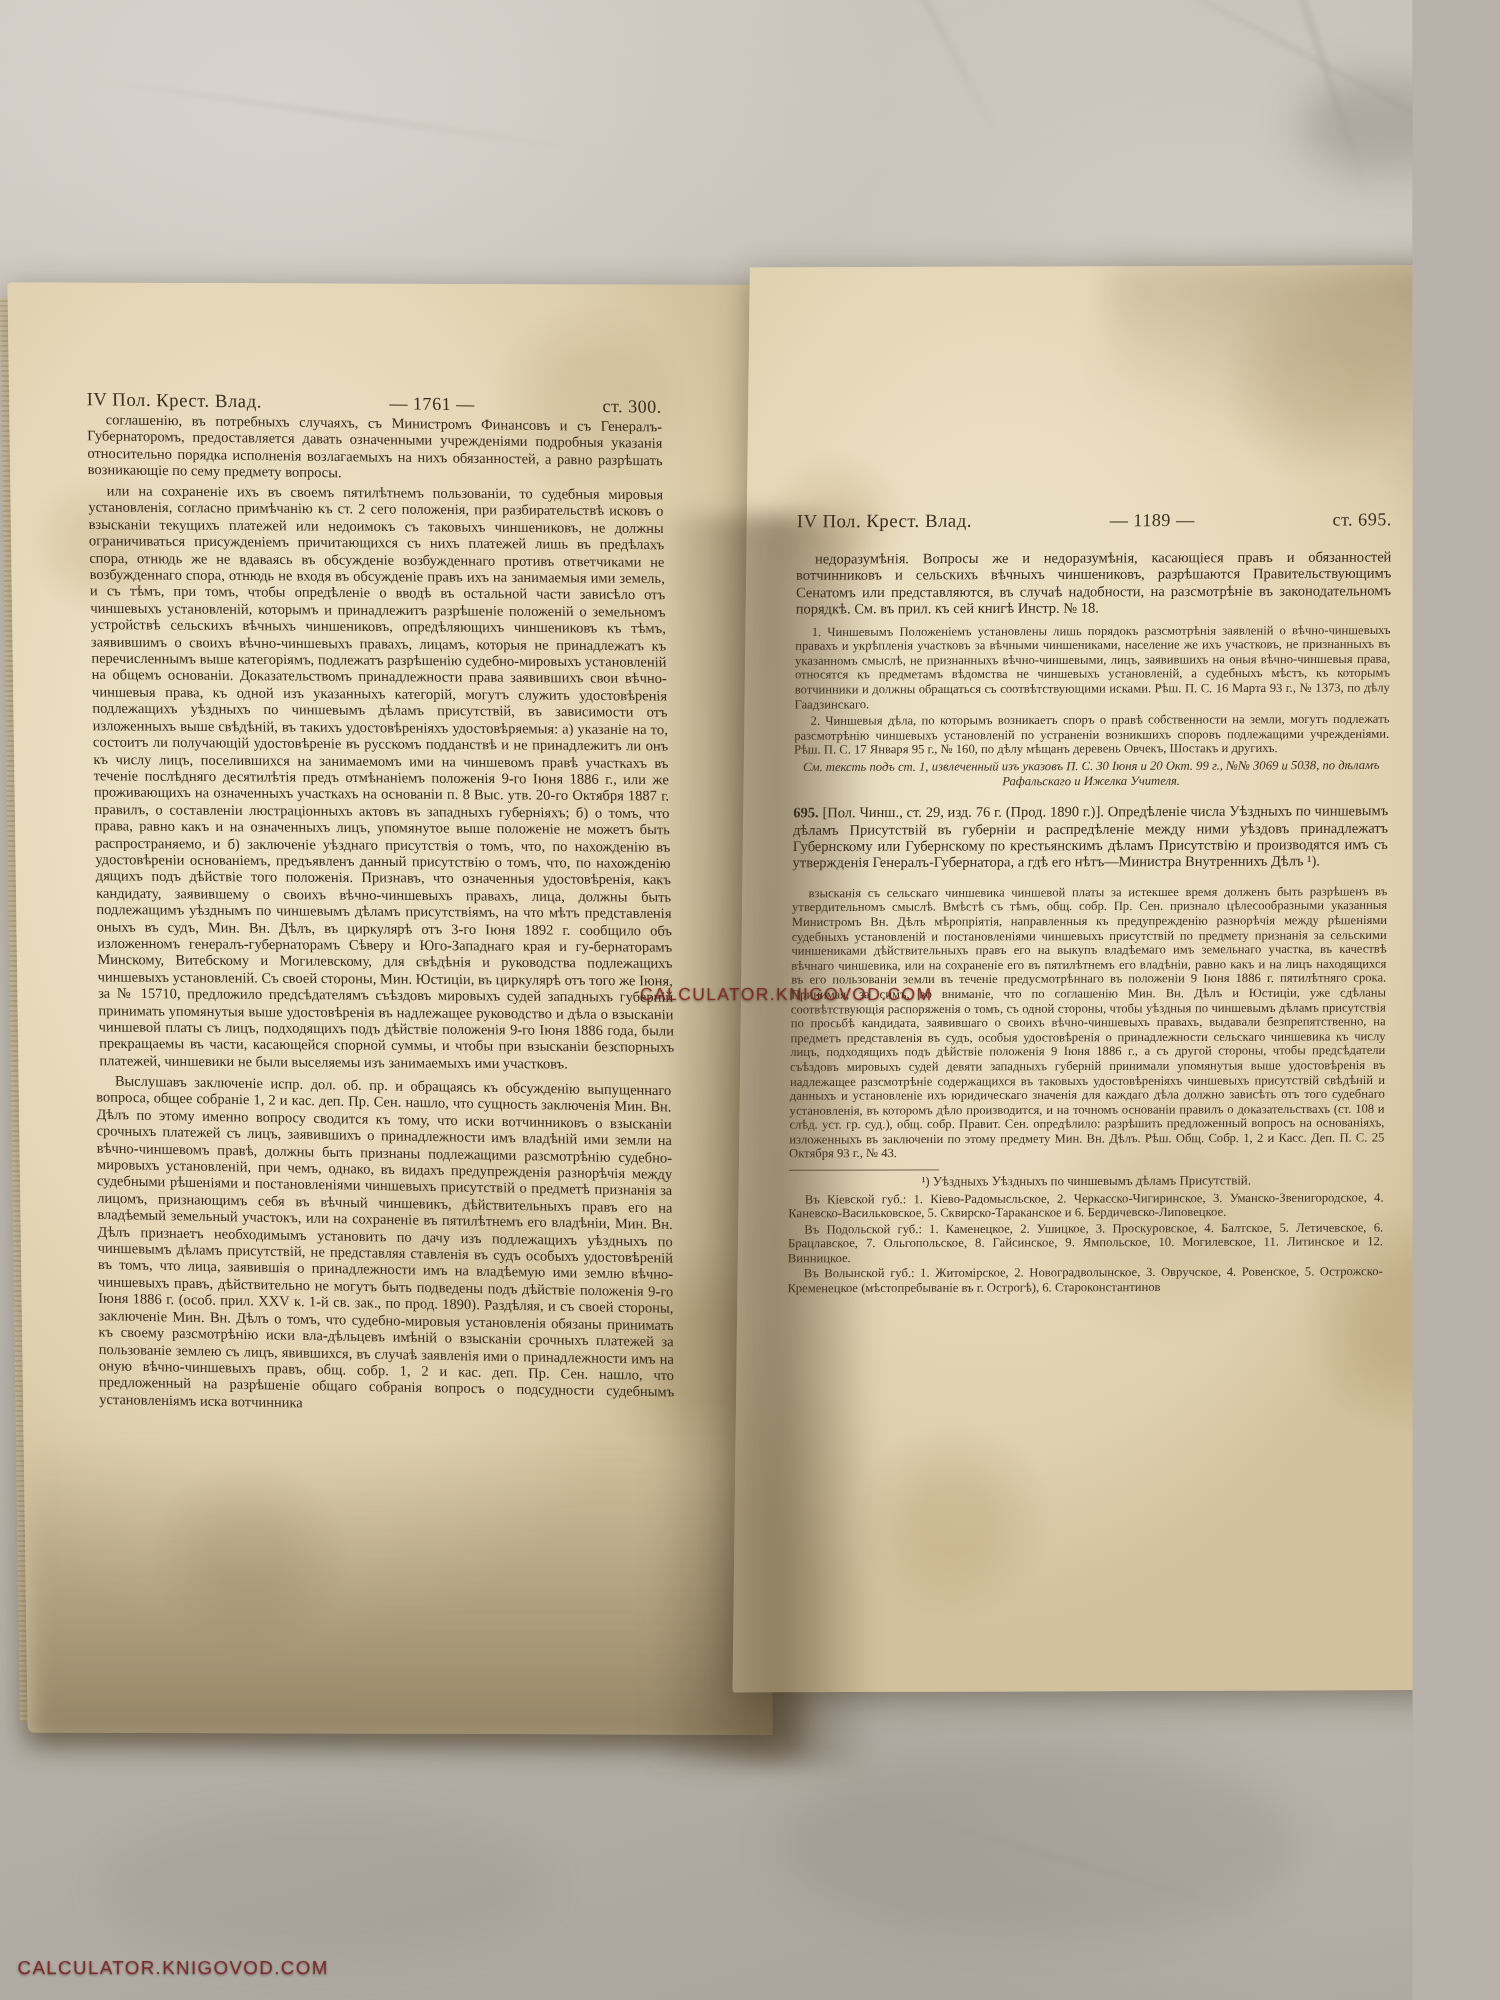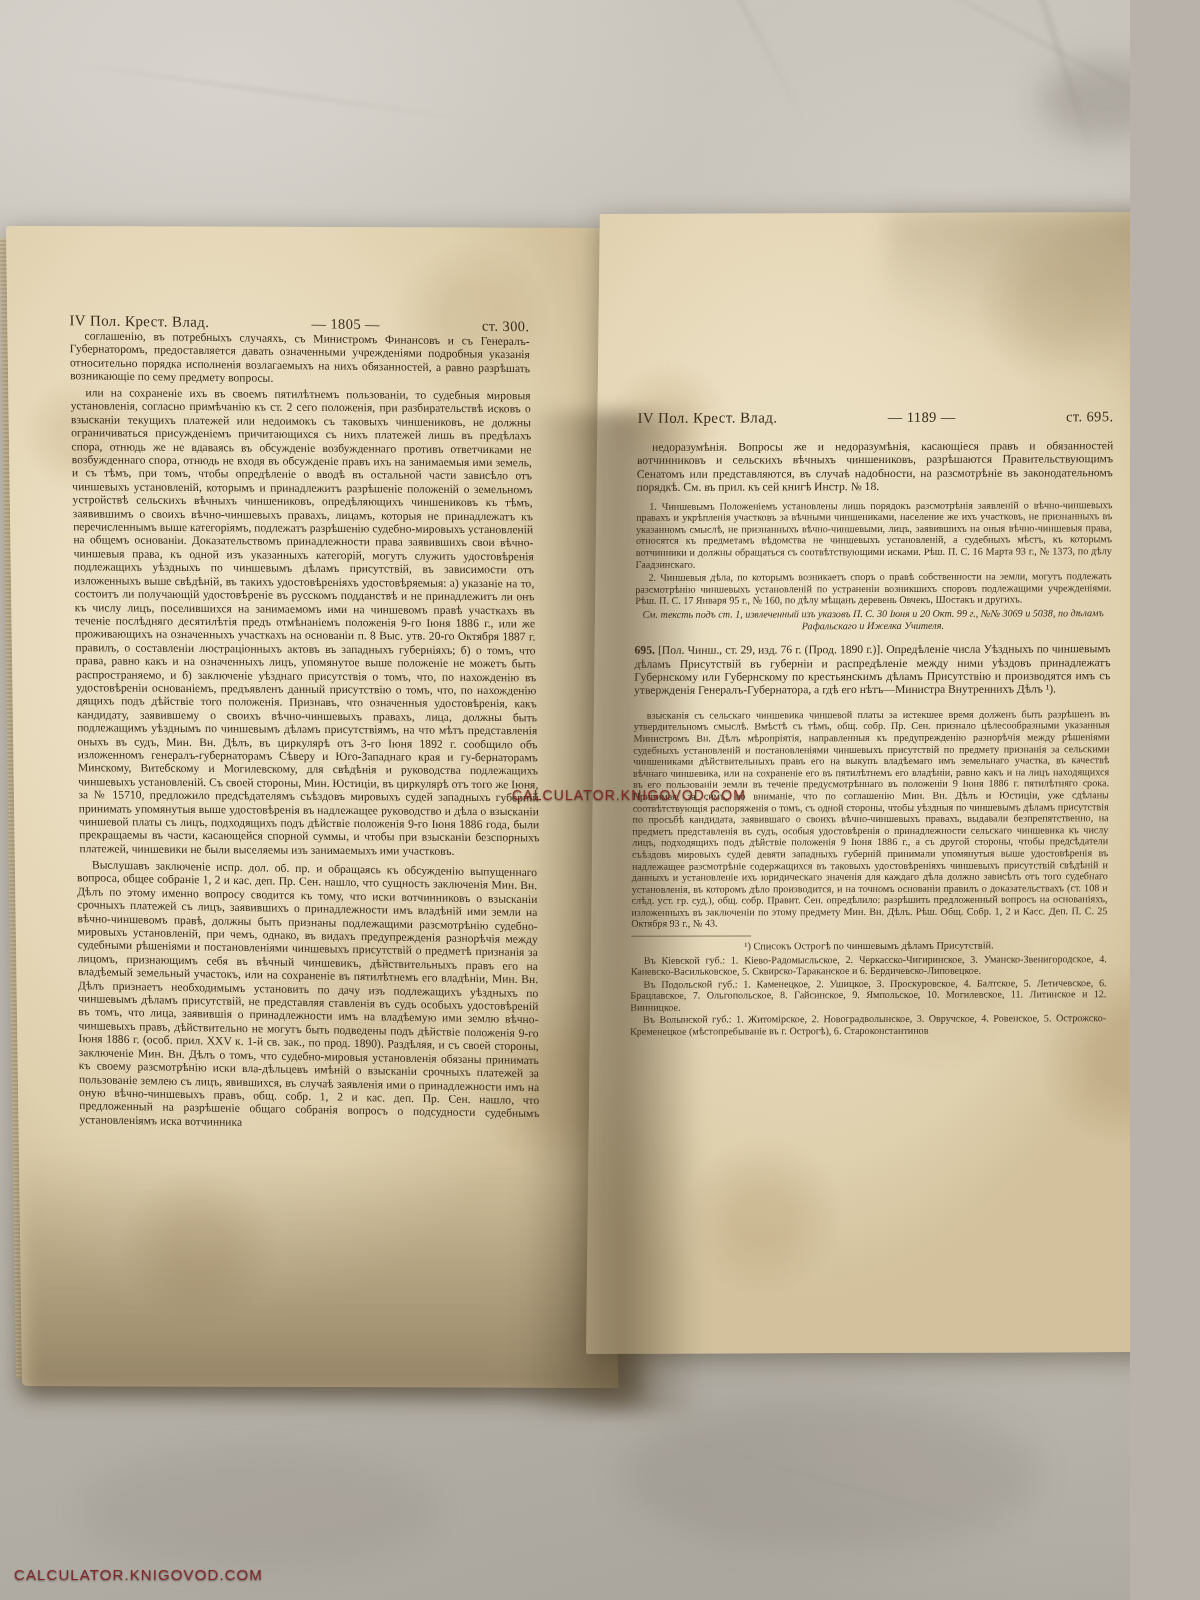--- a/index.html
+++ b/index.html
@@ -250,21 +250,21 @@
     <div class="edge-stack"></div>
 
     <div class="page left">
       <div class="grain"></div>
 
       <div class="col" id="left-col">
         <div class="flow">
           <div class="hdr">
             <span>IV Пол. Крест. Влад.</span>
             <span class="sp"></span>
-            <span class="pg">— 1805 —</span>
+            <span class="pg">— 1761 —</span>
             <span class="sp"></span>
             <span class="art">ст. 300.</span>
           </div>
 
           <p class="body">соглашенію, въ потребныхъ случаяхъ, съ Министромъ Финансовъ и съ Генералъ-Губернаторомъ, предоставляется давать означенными учрежденіями подробныя указанія относительно порядка исполненія возлагаемыхъ на нихъ обязанностей, а равно разрѣшать возникающіе по сему предмету вопросы.</p>
           <p class="body warp1">или на сохраненіе ихъ въ своемъ пятилѣтнемъ пользованіи, то судебныя мировыя установленія, согласно примѣчанію къ ст. 2 сего положенія, при разбирательствѣ исковъ о взысканіи текущихъ платежей или недоимокъ съ таковыхъ чиншениковъ, не должны ограничиваться присужденіемъ причитающихся съ нихъ платежей лишь въ предѣлахъ спора, отнюдь же не вдаваясь въ обсужденіе возбужденнаго противъ ответчиками не возбужденнаго спора, отнюдь не входя въ обсужденіе правъ ихъ на занимаемыя ими земель, и съ тѣмъ, при томъ, чтобы опредѣленіе о вводѣ въ остальной части зависѣло отъ чиншевыхъ установленій, которымъ и принадлежитъ разрѣшеніе положеній о земельномъ устройствѣ сельскихъ вѣчныхъ чиншениковъ, опредѣляющихъ чиншениковъ къ тѣмъ, заявившимъ о своихъ вѣчно-чиншевыхъ правахъ, лицамъ, которыя не принадлежатъ къ перечисленнымъ выше категоріямъ, подлежатъ разрѣшенію судебно-мировыхъ установленій на общемъ основаніи. Доказательствомъ принадлежности права заявившихъ свои вѣчно-чиншевыя права, къ одной изъ указанныхъ категорій, могутъ служить удостовѣренія подлежащихъ уѣздныхъ по чиншевымъ дѣламъ присутствій, въ зависимости отъ изложенныхъ выше свѣдѣній, въ такихъ удостовѣреніяхъ удостовѣряемыя: а) указаніе на то, состоитъ ли получающій удостовѣреніе въ русскомъ подданствѣ и не принадлежитъ ли онъ къ числу лицъ, поселившихся на занимаемомъ ими на чиншевомъ правѣ участкахъ въ теченіе послѣдняго десятилѣтія предъ отмѣнаніемъ положенія 9-го Іюня 1886 г., или же проживающихъ на означенныхъ участкахъ на основаніи п. 8 Выс. утв. 20-го Октября 1887 г. правилъ, о составленіи люстраціонныхъ актовъ въ западныхъ губерніяхъ; б) о томъ, что права, равно какъ и на означенныхъ лицъ, упомянутое выше положеніе не можетъ быть распространяемо, и б) заключеніе уѣзднаго присутствія о томъ, что, по нахожденію въ удостовѣреніи основаніемъ, предъявленъ данный присутствію о томъ, что, по нахожденію дящихъ подъ дѣйствіе того положенія. Признавъ, что означенныя удостовѣренія, какъ кандидату, заявившему о своихъ вѣчно-чиншевыхъ правахъ, лица, должны быть подлежащимъ уѣзднымъ по чиншевымъ дѣламъ присутствіямъ, на что мѣтъ представленія оныхъ въ судъ, Мин. Вн. Дѣлъ, въ циркулярѣ отъ 3-го Іюня 1892 г. сообщило объ изложенномъ генералъ-губернаторамъ Сѣверу и Юго-Западнаго края и гу-бернаторамъ Минскому, Витебскому и Могилевскому, для свѣдѣнія и руководства подлежащихъ чиншевыхъ установленій. Съ своей стороны, Мин. Юстиціи, въ циркулярѣ отъ того же Іюня, за № 15710, предложило предсѣдателямъ съѣздовъ мировыхъ судей западныхъ губерній принимать упомянутыя выше удостовѣренія въ надлежащее руководство и дѣла о взысканіи чиншевой платы съ лицъ, подходящихъ подъ дѣйствіе положенія 9-го Іюня 1886 года, были прекращаемы въ части, касающейся спорной суммы, и чтобы при взысканіи безспорныхъ платежей, чиншевики не были выселяемы изъ занимаемыхъ ими участковъ.</p>
           <p class="body warp2">Выслушавъ заключеніе испр. дол. об. пр. и обращаясь къ обсужденію выпущеннаго вопроса, общее собраніе 1, 2 и кас. деп. Пр. Сен. нашло, что сущность заключенія Мин. Вн. Дѣлъ по этому именно вопросу сводится къ тому, что иски вотчинниковъ о взысканіи срочныхъ платежей съ лицъ, заявившихъ о принадлежности имъ владѣній ими земли на вѣчно-чиншевомъ правѣ, должны быть признаны подлежащими разсмотрѣнію судебно-мировыхъ установленій, при чемъ, однако, въ видахъ предупрежденія разнорѣчія между судебными рѣшеніями и постановленіями чиншевыхъ присутствій о предметѣ признанія за лицомъ, признающимъ себя въ вѣчный чиншевикъ, дѣйствительныхъ правъ его на владѣемый земельный участокъ, или на сохраненіе въ пятилѣтнемъ его владѣніи, Мин. Вн. Дѣлъ признаетъ необходимымъ установить по дачу изъ подлежащихъ уѣздныхъ по чиншевымъ дѣламъ присутствій, не представляя ставленія въ судъ особыхъ удостовѣреній въ томъ, что лица, заявившія о принадлежности имъ на владѣемую ими землю вѣчно-чиншевыхъ правъ, дѣйствительно не могутъ быть подведены подъ дѣйствіе положенія 9-го Іюня 1886 г. (особ. прил. XXV к. 1-й св. зак., по прод. 1890). Раздѣляя, и съ своей стороны, заключеніе Мин. Вн. Дѣлъ о томъ, что судебно-мировыя установленія обязаны принимать къ своему разсмотрѣнію иски вла-дѣльцевъ имѣній о взысканіи срочныхъ платежей за пользованіе землею съ лицъ, явившихся, въ случаѣ заявленія ими о принадлежности имъ на оную вѣчно-чиншевыхъ правъ, общ. собр. 1, 2 и кас. деп. Пр. Сен. нашло, что предложенный на разрѣшеніе общаго собранія вопросъ о подсудности судебнымъ установленіямъ иска вотчинника</p>
         </div>
       </div>
 
@@ -295,21 +295,21 @@
             <span class="artno">695.</span>
             <span>[Пол. Чинш., ст. 29, изд. 76 г. (Прод. 1890 г.)].</span>
             <span>Опредѣленіе числа Уѣздныхъ по чиншевымъ дѣламъ Присутствій въ губерніи и распредѣленіе между ними уѣздовъ принадлежатъ Губернскому или Губернскому по крестьянскимъ дѣламъ Присутствію и производятся имъ съ утвержденія Генералъ-Губернатора, а гдѣ его нѣтъ—Министра Внутреннихъ Дѣлъ ¹).</span>
           </p>
 
           <p class="small" style="margin-top:12px;">взысканія съ сельскаго чиншевика чиншевой платы за истекшее время долженъ быть разрѣшенъ въ утвердительномъ смыслѣ. Вмѣстѣ съ тѣмъ, общ. собр. Пр. Сен. признало цѣлесообразными указанныя Министромъ Вн. Дѣлъ мѣропріятія, направленныя къ предупрежденію разнорѣчія между рѣшеніями судебныхъ установленій и постановленіями чиншевыхъ присутствій по предмету признанія за сельскими чиншениками дѣйствительныхъ правъ его на выкупъ владѣемаго имъ земельнаго участка, въ качествѣ вѣчнаго чиншевика, или на сохраненіе его въ пятилѣтнемъ его владѣніи, равно какъ и на лицъ находящихся въ его пользованіи земли въ теченіе предусмотрѣннаго въ положеніи 9 Іюня 1886 г. пятилѣтняго срока. Принимая, за симъ, во вниманіе, что по соглашенію Мин. Вн. Дѣлъ и Юстиціи, уже сдѣланы соотвѣтствующія распоряженія о томъ, съ одной стороны, чтобы уѣздныя по чиншевымъ дѣламъ присутствія по просьбѣ кандидата, заявившаго о своихъ вѣчно-чиншевыхъ правахъ, выдавали безпрепятственно, на предметъ представленія въ судъ, особыя удостовѣренія о принадлежности сельскаго чиншевика къ числу лицъ, подходящихъ подъ дѣйствіе положенія 9 Іюня 1886 г., а съ другой стороны, чтобы предсѣдатели съѣздовъ мировыхъ судей девяти западныхъ губерній принимали упомянутыя выше удостовѣренія въ надлежащее разсмотрѣніе содержащихся въ таковыхъ удостовѣреніяхъ чиншевыхъ присутствій свѣдѣній и данныхъ и установленіе ихъ юридическаго значенія для каждаго дѣла должно зависѣть отъ того судебнаго установленія, въ которомъ дѣло производится, и на точномъ основаніи правилъ о доказательствахъ (ст. 108 и слѣд. уст. гр. суд.), общ. собр. Правит. Сен. опредѣлило: разрѣшить предложенный вопросъ на основаніяхъ, изложенныхъ въ заключеніи по этому предмету Мин. Вн. Дѣлъ. Рѣш. Общ. Собр. 1, 2 и Касс. Деп. П. С. 25 Октября 93 г., № 43.</p>
 
           <div class="fn-rule"></div>
           <p class="fn-title">
             <span>¹)</span>
-            <span>Списокъ Острогѣ по чиншевымъ дѣламъ Присутствій.</span>
+            <span>Уѣздныхъ Уѣздныхъ по чиншевымъ дѣламъ Присутствій.</span>
           </p>
           <p class="fn">Въ Кіевской губ.: 1. Кіево-Радомысльское, 2. Черкасско-Чигиринское, 3. Уманско-Звенигородское, 4. Каневско-Васильковское, 5. Сквирско-Тараканское и 6. Бердичевско-Липовецкое.</p>
           <p class="fn">Въ Подольской губ.: 1. Каменецкое, 2. Ушицкое, 3. Проскуровское, 4. Балтское, 5. Летичевское, 6. Брацлавское, 7. Ольгопольское, 8. Гайсинское, 9. Ямпольское, 10. Могилевское, 11. Литинское и 12. Винницкое.</p>
           <p class="fn">Въ Волынской губ.: 1. Житомірское, 2. Новоградволынское, 3. Овручское, 4. Ровенское, 5. Острожско-Кременецкое (мѣстопребываніе въ г. Острогѣ), 6. Староконстантинов</p>
         </div>
       </div>
     </div>
 
     <div class="gutter"></div>
   </div>

